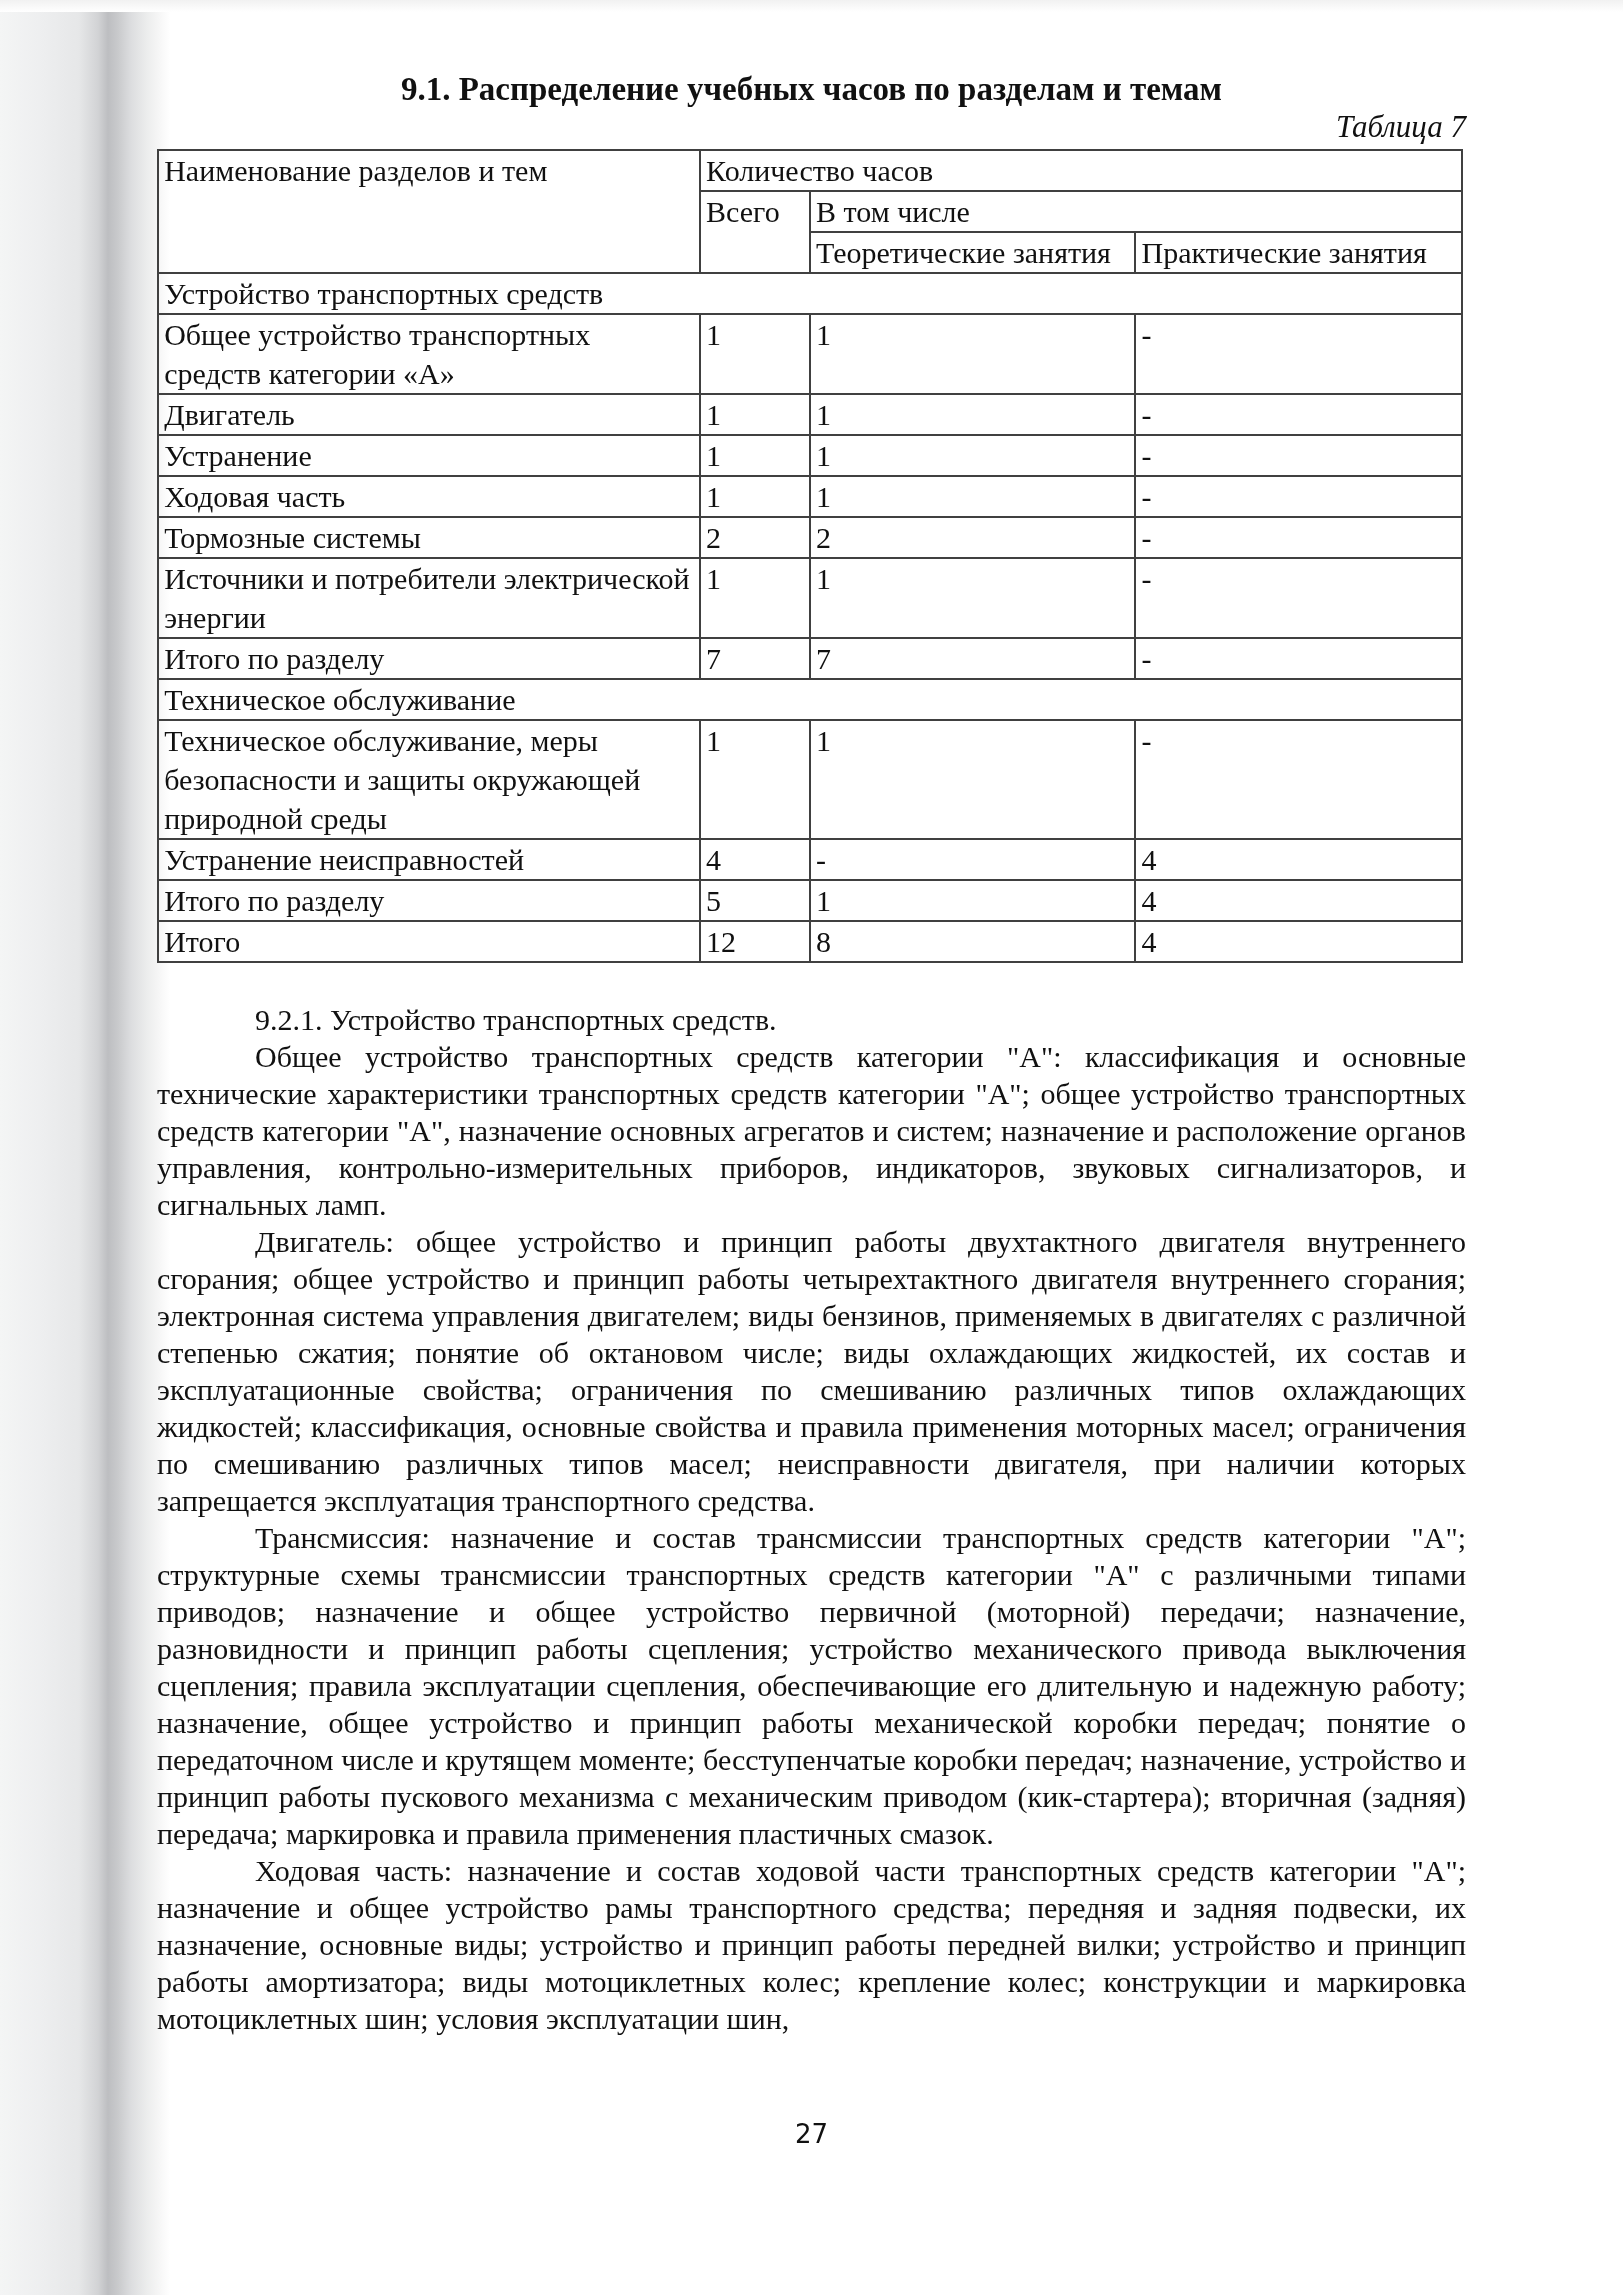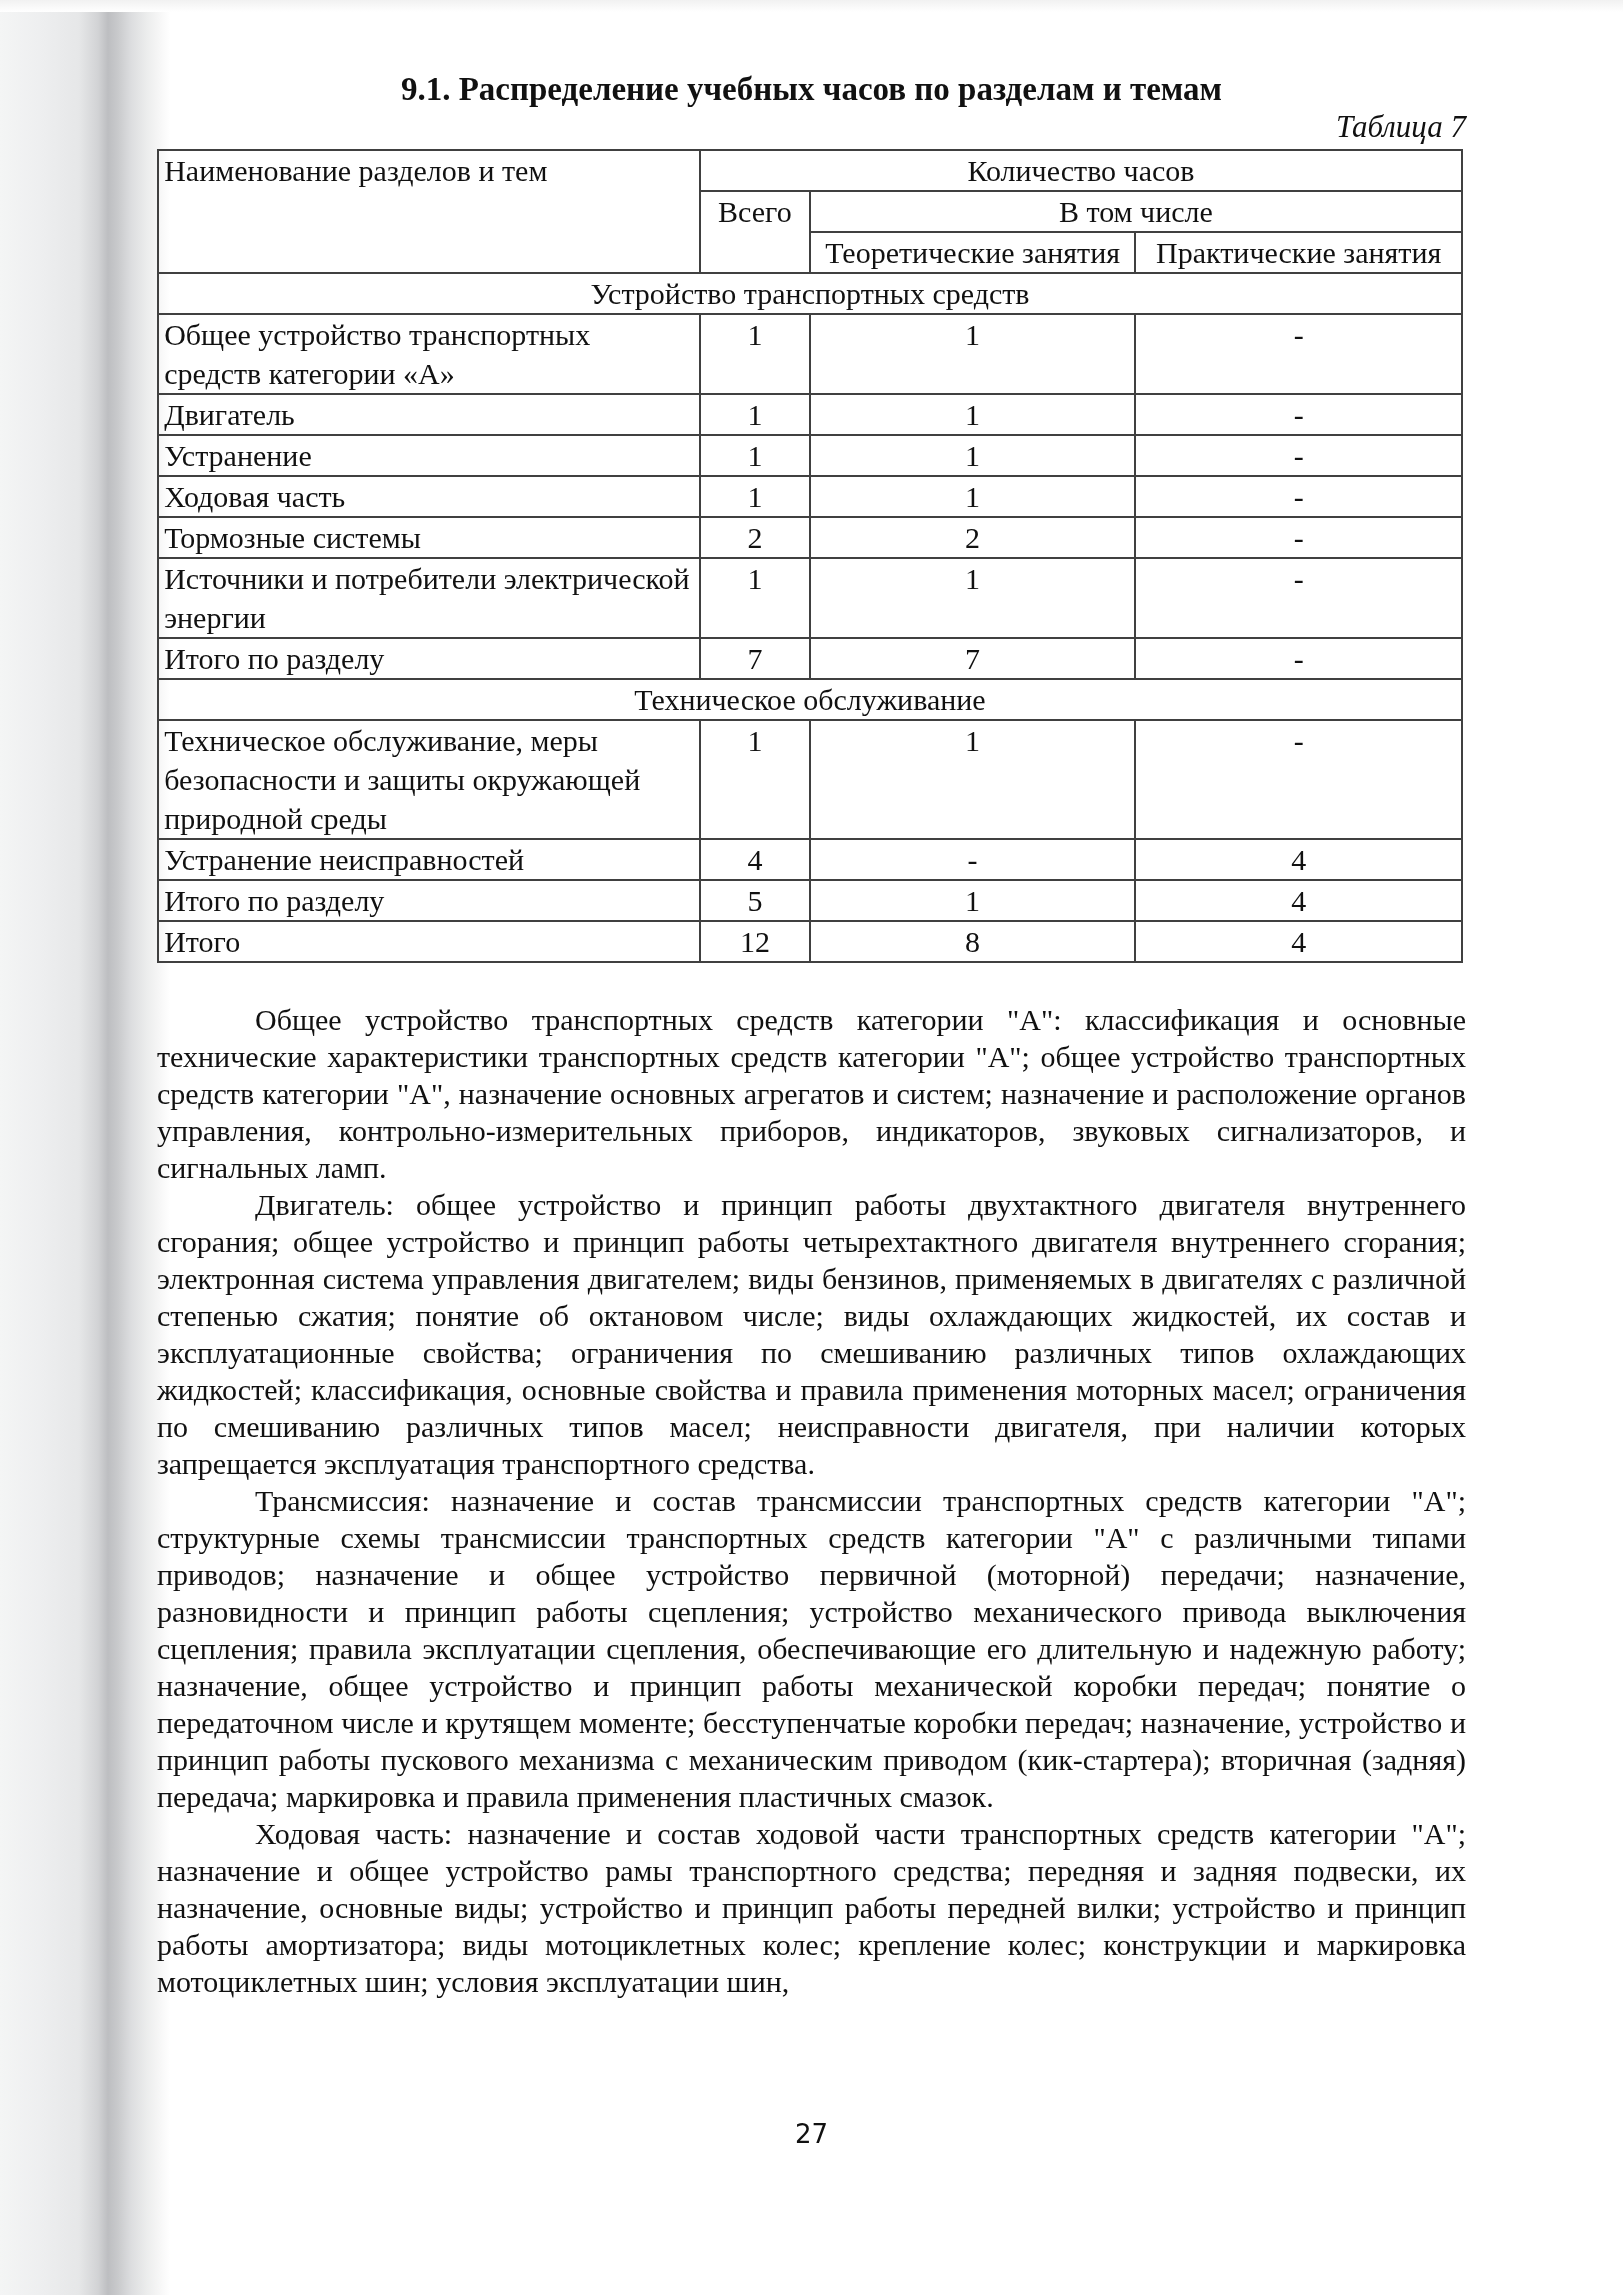--- a/index.html
+++ b/index.html
@@ -58,21 +58,21 @@
     width: 1306px;
     border-collapse: collapse;
     font-size: 30px;
     line-height: 39px;
   }
   table.hours td {
     border: 2px solid #404040;
     padding: 0 5.2px;
     vertical-align: top;
   }
-  table.hours td.center { text-align: center; }
+  table.hours td.center { text-align: left; }
   table.hours td.name { text-align: left; }
   .c-name { width: 543px; }
   .c-total { width: 110px; }
   .c-theory { width: 326px; }
   .c-practice { width: 327px; }
   .body-text {
     position: absolute;
     left: 157px;
     top: 1001px;
     width: 1309px;
@@ -199,20 +199,21 @@
       <tr>
         <td class="name">Итого</td>
         <td class="center">12</td>
         <td class="center">8</td>
         <td class="center">4</td>
       </tr>
     </tbody>
   </table>
 
   <div class="body-text">
+    <p class="sub">9.2.1. Устройство транспортных средств.</p>
     <p>Общее устройство транспортных средств категории "А": классификация и основные технические характеристики транспортных средств категории "А"; общее устройство транспортных средств категории "А", назначение основных агрегатов и систем; назначение и расположение органов управления, контрольно-измерительных приборов, индикаторов, звуковых сигнализаторов, и сигнальных ламп.</p>
     <p>Двигатель: общее устройство и принцип работы двухтактного двигателя внутреннего сгорания; общее устройство и принцип работы четырехтактного двигателя внутреннего сгорания; электронная система управления двигателем; виды бензинов, применяемых в двигателях с различной степенью сжатия; понятие об октановом числе; виды охлаждающих жидкостей, их состав и эксплуатационные свойства; ограничения по смешиванию различных типов охлаждающих жидкостей; классификация, основные свойства и правила применения моторных масел; ограничения по смешиванию различных типов масел; неисправности двигателя, при наличии которых запрещается эксплуатация транспортного средства.</p>
     <p>Трансмиссия: назначение и состав трансмиссии транспортных средств категории "А"; структурные схемы трансмиссии транспортных средств категории "А" с различными типами приводов; назначение и общее устройство первичной (моторной) передачи; назначение, разновидности и принцип работы сцепления; устройство механического привода выключения сцепления; правила эксплуатации сцепления, обеспечивающие его длительную и надежную работу; назначение, общее устройство и принцип работы механической коробки передач; понятие о передаточном числе и крутящем моменте; бесступенчатые коробки передач; назначение, устройство и принцип работы пускового механизма с механическим приводом (кик-стартера); вторичная (задняя) передача; маркировка и правила применения пластичных смазок.</p>
     <p>Ходовая часть: назначение и состав ходовой части транспортных средств категории "А"; назначение и общее устройство рамы транспортного средства; передняя и задняя подвески, их назначение, основные виды; устройство и принцип работы передней вилки; устройство и принцип работы амортизатора; виды мотоциклетных колес; крепление колес; конструкции и маркировка мотоциклетных шин; условия эксплуатации шин,</p>
   </div>
 
   <div class="page-number">27</div>
 </div>
 
 

